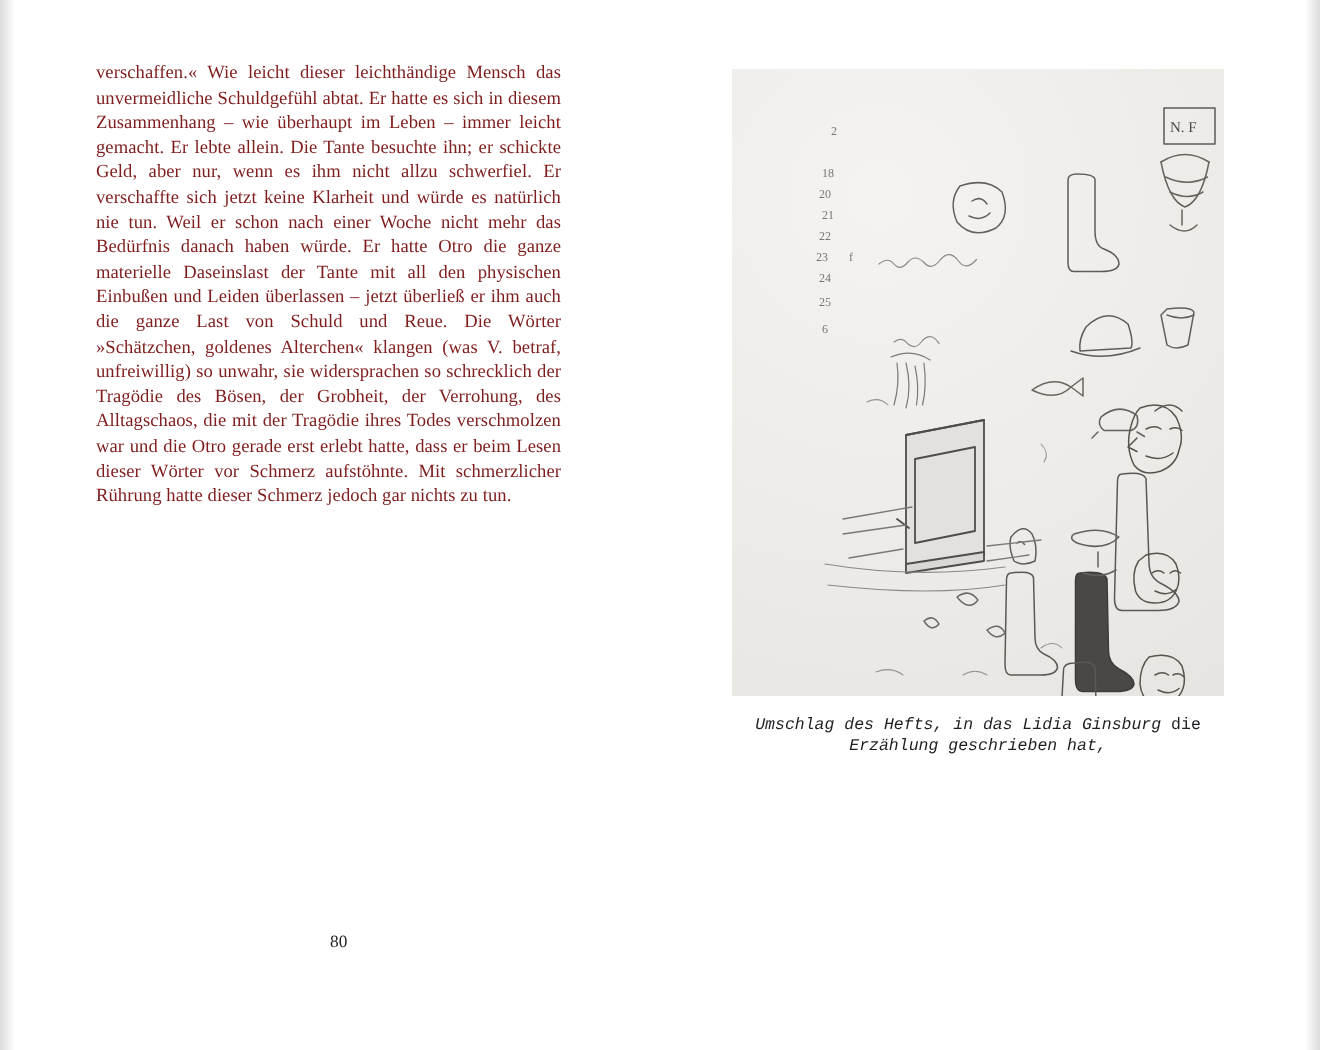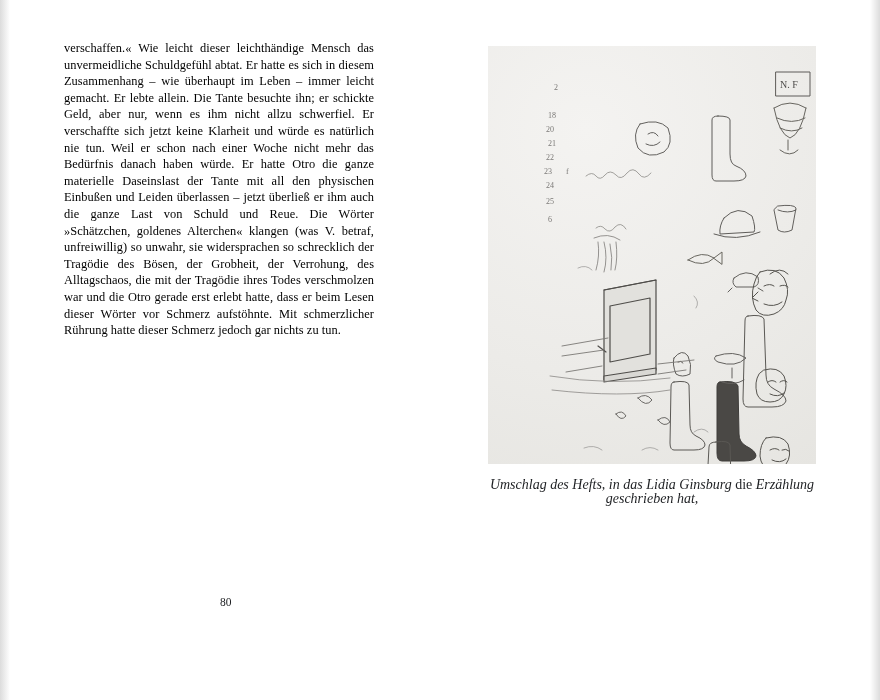--- a/index.html
+++ b/index.html
@@ -42,31 +42,31 @@
   .text-column {
     position: absolute;
     left: 64px;
     top: 40px;
     width: 310px;
   }
   .body-text {
     font-family: "Liberation Serif", serif;
     font-size: 12.4px;
     line-height: 16.6px;
-    color: #000000;
+    color: #7f1d1d;
     text-align: justify;
     text-justify: inter-word;
     hyphens: manual;
     margin: 0;
     letter-spacing: 0.05px;
   }
   .folio {
     position: absolute;
     left: 64px;
-    top: 596px;
+    top: 622px;
     width: 310px;
     text-align: left;
     font-family: "Liberation Serif", serif;
     font-size: 11.5px;
     color: #1c1e21;
     padding-left: 156px;
     box-sizing: border-box;
   }
 
   
@@ -93,23 +93,23 @@
   .plate svg {
     position: absolute;
     inset: 0;
     width: 100%;
     height: 100%;
   }
   .caption {
     margin-top: 14px;
     width: 328px;
     text-align: center;
-    font-family: Liberation Serif, serif;
+    font-family: Liberation Mono, monospace;
     font-style: italic;
-    font-size: 14px;
+    font-size: 11px;
     line-height: 13.6px;
     color: #1d1f22;
   }
   .caption .roman {
     font-style: normal;
   }
   .caption-line2 {
     display: block;
   }
 </style>

